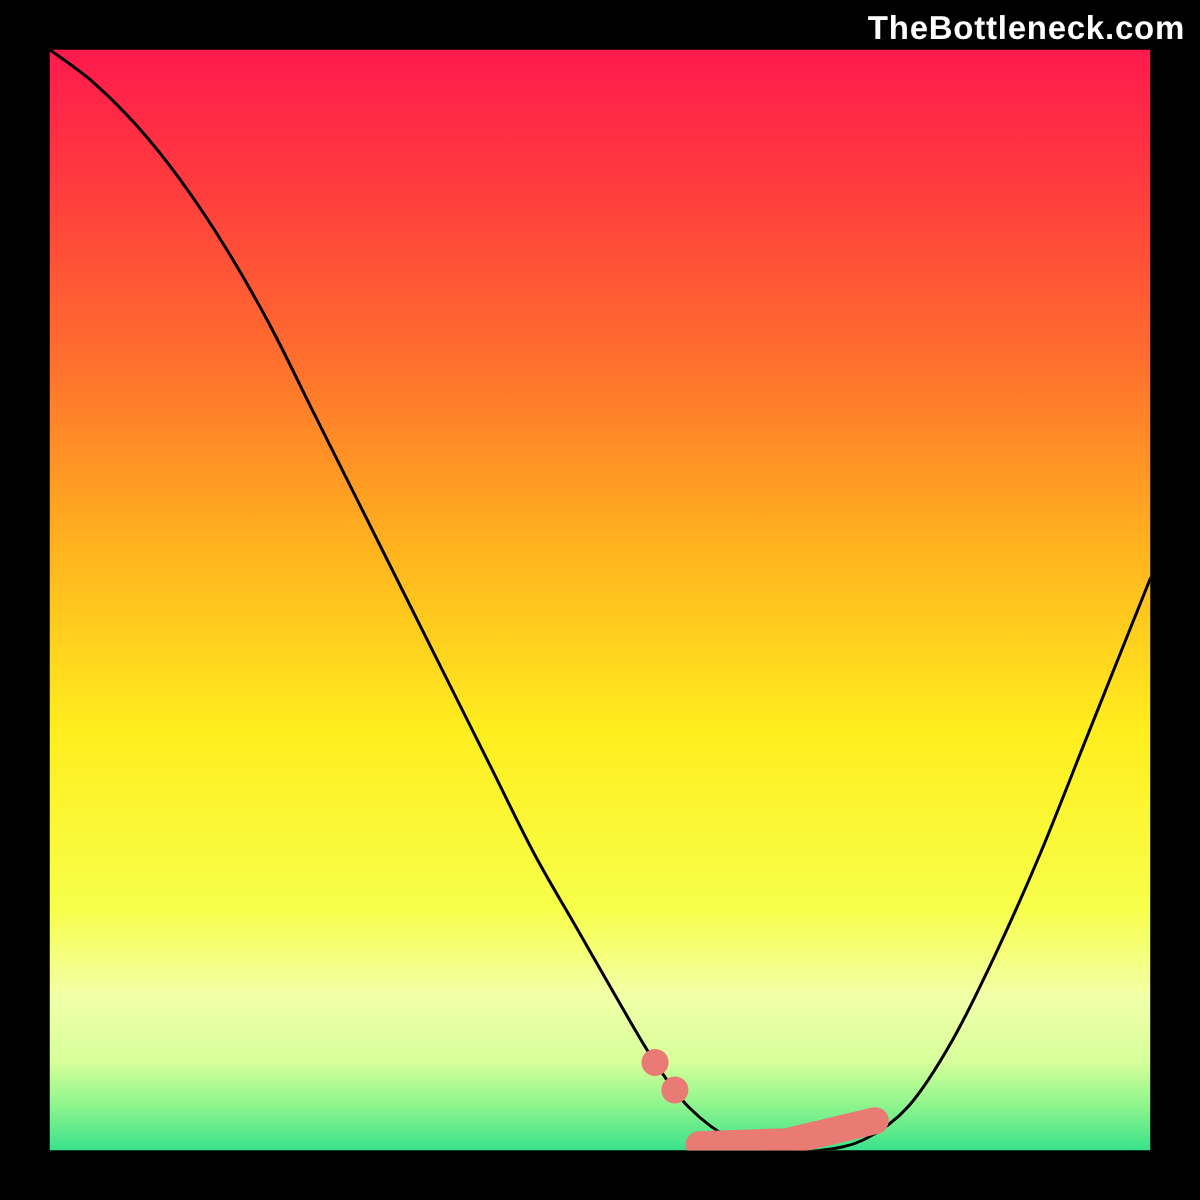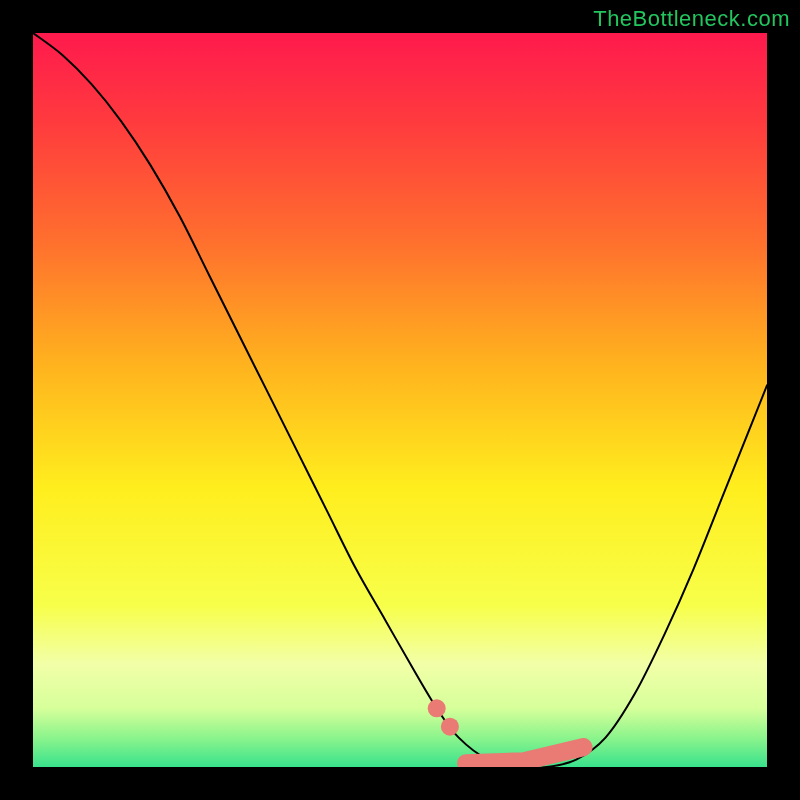--- a/index.html
+++ b/index.html
@@ -14,23 +14,23 @@
   .frame {
     position: relative;
     width: 800px;
     height: 800px;
     background: #000;
   }
   .watermark {
     position: absolute;
     top: 6px;
     right: 10px;
-    color: #22c55e;
+    color: #ffffff;
     font-size: 22px;
-    font-weight: 400;
+    font-weight: 700;
     letter-spacing: 0.5px;
     z-index: 10;
   }
   .plot-wrap {
     position: absolute;
     left: 33px;
     top: 33px;
     width: 734px;
     height: 734px;
     background: #000;

